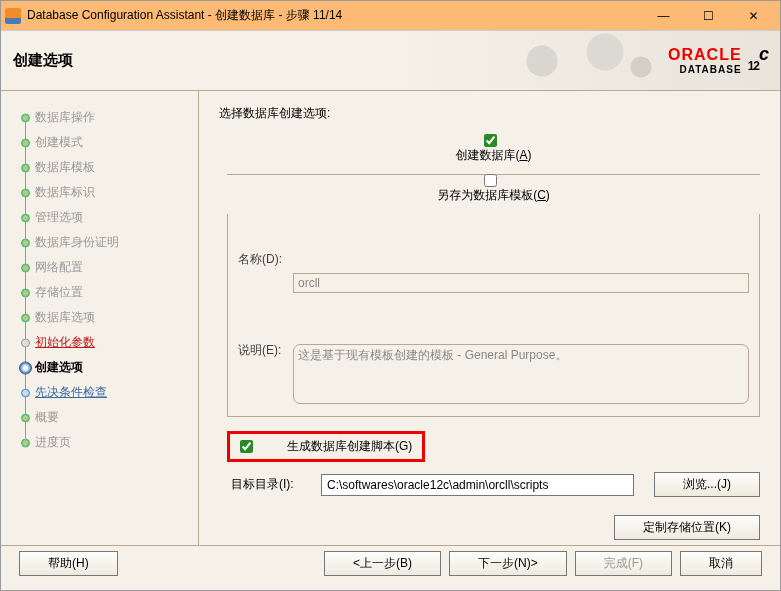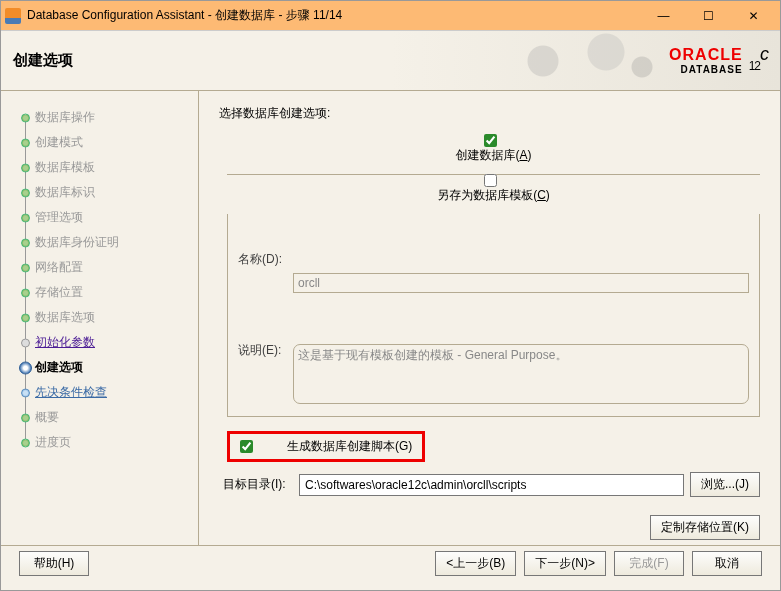--- a/index.html
+++ b/index.html
@@ -10,57 +10,57 @@
   .titlebar .title { flex: 1; color: #000; }
   .titlebar .win-btn { width: 45px; height: 29px; display: flex; align-items: center; justify-content: center; color: #000; cursor: pointer; font-family: Arial; }
   
   .header-zone { height: 60px; background: linear-gradient(to right, #f5f1e8 0%, #f5f1e8 50%, #e8e4da 100%); display: flex; align-items: center; padding-left: 12px; border-bottom: 1px solid #b4aa91; }
   .header-zone .htitle { font-size: 15px; font-weight: bold; color: #000; flex: 1; }
   .gear-art { width: 180px; height: 60px; opacity: 0.25; background:
     radial-gradient(circle at 30% 50%, #999 0 15px, transparent 16px),
     radial-gradient(circle at 65% 35%, #aaa 0 18px, transparent 19px),
     radial-gradient(circle at 85% 60%, #888 0 10px, transparent 11px); }
   .oracle-logo { display: flex; align-items: center; gap: 6px; padding-right: 12px; }
-  .oracle-logo .txt12c { font-size: 28px; font-weight: normal; letter-spacing: -1px; }
+  .oracle-logo .txt12c { font-size: 28px; font-weight: bold; letter-spacing: -1px; }
   .oracle-logo .txt12c .c { font-style: italic; font-size: 18px; vertical-align: super; }
   .oracle-brand { text-align: right; }
   .oracle-brand .red { color: #e00; font-weight: bold; font-size: 16px; letter-spacing: 1px; }
   .oracle-brand .db { color: #000; font-weight: bold; font-size: 10px; letter-spacing: 1px; }
   
   .body-area { display: flex; height: 454px; }
   .sidebar { width: 198px; border-right: 1px solid #b4aa91; padding: 14px 4px 4px 16px; position: relative; }
   .step-line { position: absolute; left: 24px; top: 24px; width: 1px; height: 324px; background: #999; }
   .step { position: relative; display: flex; align-items: center; height: 25px; padding-left: 18px; }
   .step .dot { position: absolute; left: 4px; top: 50%; transform: translateY(-50%); width: 9px; height: 9px; border-radius: 50%; background: #ddd; border: 1px solid #999; }
   .step.done .dot { background: radial-gradient(circle, #a8d08d 40%, #6b9b37 100%); border-color:#4b7; }
   .step.current .dot { width: 13px; height: 13px; left: 2px; background: radial-gradient(circle, #fff 25%, #4a7bb5 70%); border-color:#2a5b95; }
   .step.future .dot { background: radial-gradient(circle,#c8e0f5 40%,#6aa3d8 100%); border-color:#5a8ec0;}
   .step .lbl { color: #999; }
   .step.done .lbl { color: #999; }
-  .step.link .lbl { color: #4c1d95; text-decoration: underline; cursor: pointer; }
+  .step.link .lbl { color: #b91c1c; text-decoration: underline; cursor: pointer; }
   .step.future .lbl { color: #3a6aa5; text-decoration: underline; cursor: pointer; }
   .step.current .lbl { color: #000; font-weight: bold; }
   
   .main { flex: 1; padding: 14px 20px 10px 20px; }
   .section-title { margin-bottom: 12px; }
   .chk-row { display: flex; align-items: center; margin: 6px 0 10px 8px; flex-direction: column; }
   .chk-row input[type=checkbox] { width: 13px; height: 13px; margin-right: 6px; accent-color: #2a8a2a; }
   .chk-row .u { text-decoration: underline; }
   .group-box { border: 1px solid #b4aa91; margin: 2px 0 10px 8px; padding: 8px 10px; border-top: none; }
   .group-top { border-top: 1px solid #b4aa91; margin-left: 8px; margin-right: 0; }
   .field-row { display: flex; align-items: center; margin: 4px 0; }
   .field-row label { width: 55px; color: #404040; }
   .field-row input, .field-row textarea { flex: 1; border: 1px solid #b4aa91; background: #f5f1e8; padding: 2px 4px; color: #888; font-family: inherit; margin-top: 47px; }
   .field-row textarea { height: 60px; resize: none; border-radius: 7px; }
   .highlight-box { border: 3px solid #e00; display: inline-flex; align-items: center; padding: 4px 10px; margin: 4px 0 10px 8px; gap: 28px; }
   .highlight-box input[type=checkbox] { accent-color: #2a8a2a; margin-right: 6px; }
-  .dir-row { display: flex; align-items: center; gap: 6px; margin-left: 4px; }
+  .dir-row { display: flex; align-items: center; gap: 20px; margin-left: 12px; }
   .dir-row label { width: 70px; }
   .dir-row input { flex: 1; border: 1px solid #777; background: #fff; padding: 3px 5px; }
-  .btn { border: 1px solid #777; background: linear-gradient(#fdfdfc,#eeeadd); padding: 3px 10px; cursor: pointer; min-width: 70px; }
+  .btn { border: 1px solid #777; background: linear-gradient(#fdfdfc,#eeeadd); padding: 3px 28px; cursor: pointer; min-width: 70px; }
   .btn:disabled { color: #999; cursor: default; }
   .custom-loc { text-align: right; margin-top: 18px; }
   
   .footer { height: 35px; border-top: 1px solid #b4aa91; display: flex; align-items: center; padding: 0 18px; gap: 8px; justify-content: flex-end; }
   .footer .help { margin-right: auto; }
 </style>
 </head>
 <body>
 
 <div class="titlebar">

